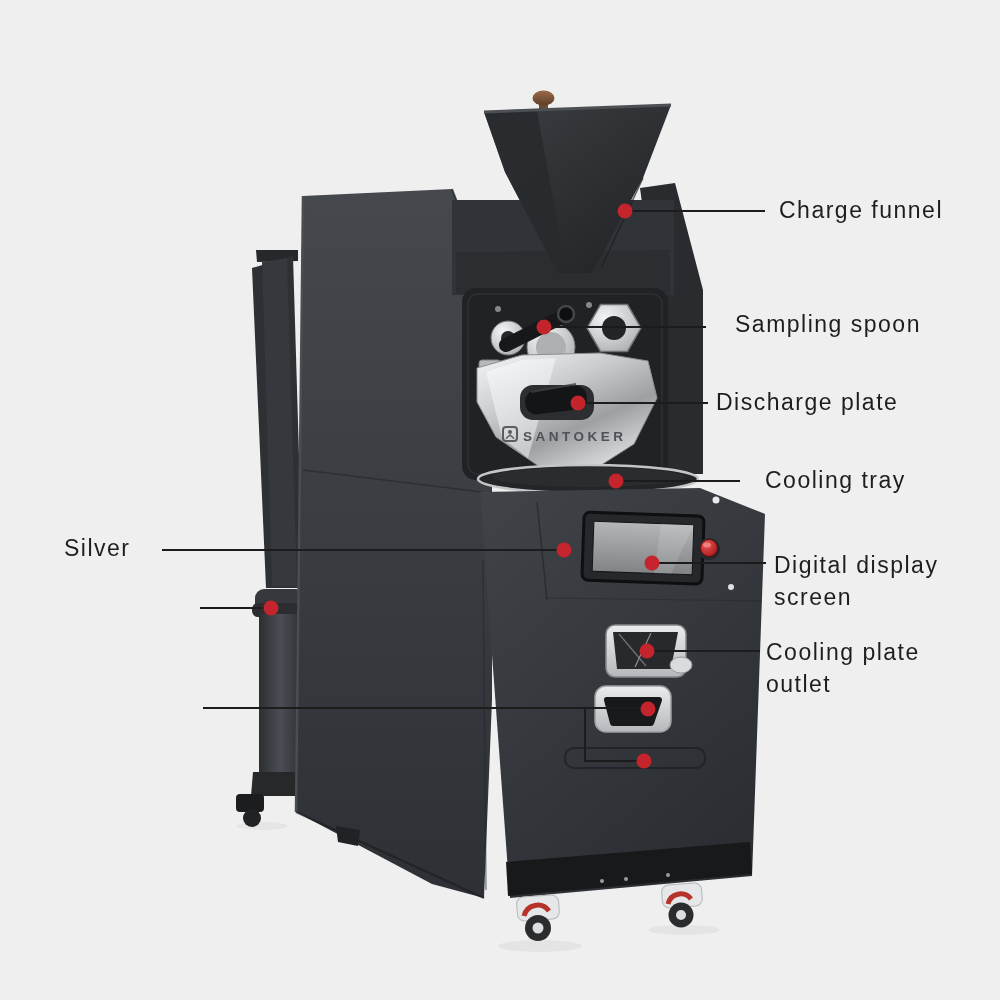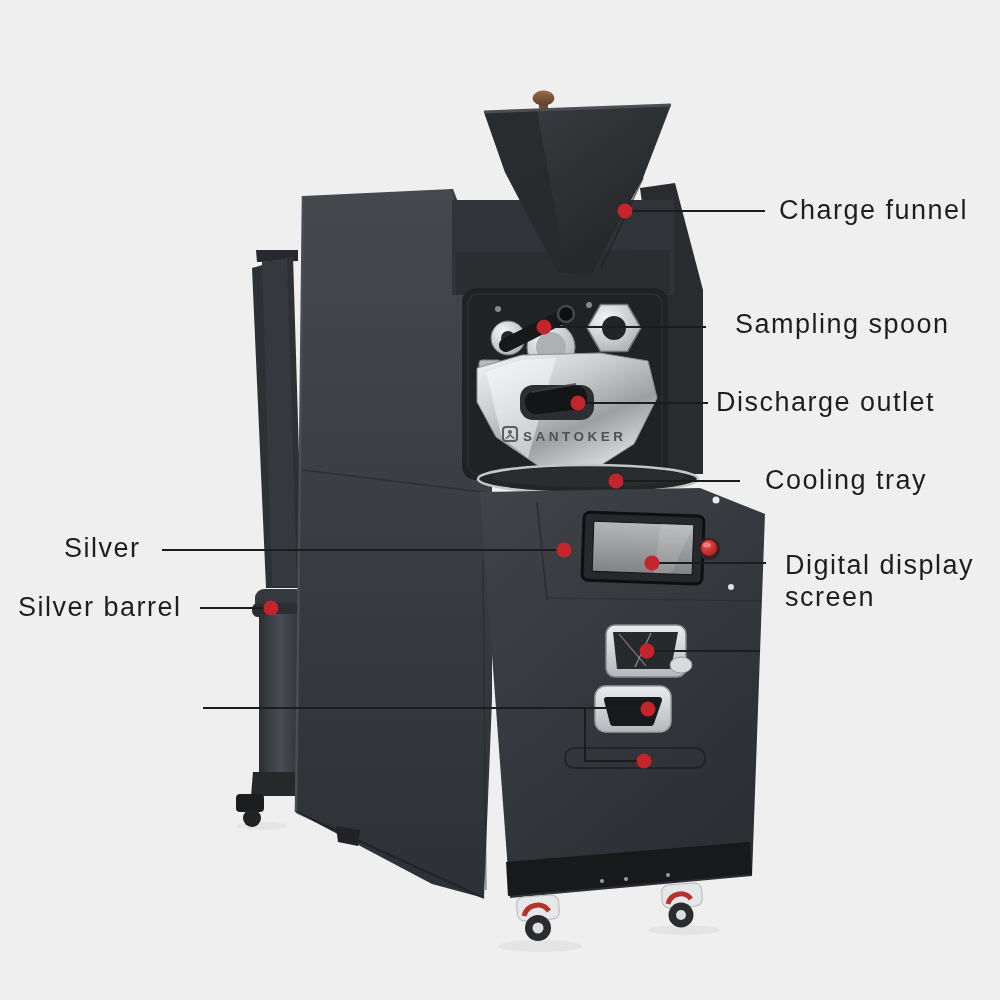--- a/index.html
+++ b/index.html
@@ -5,21 +5,21 @@
   html,body{margin:0;padding:0;background:#e9e9ea;}
   .canvas{
     position:relative;width:1000px;height:1000px;margin:0 auto;
     background:var(--bg,#efeff0);overflow:hidden;
     font-family:"Liberation Sans","DejaVu Sans",sans-serif;
   }
   .scene-svg{position:absolute;left:0;top:0;width:1000px;height:1000px;}
   .callout{
     position:absolute;
     color:var(--text,#1e1e1e);
-    font-size:27px;line-height:31px;letter-spacing:1.5px;
+    font-size:23px;line-height:31px;letter-spacing:1.5px;
     white-space:pre-line;
   }
   .callout.two{line-height:32px;}
 </style>
 </head>
 <body>
 
 <div class="canvas">
 
   <svg class="scene-svg" viewBox="0 0 1000 1000">
@@ -245,20 +245,21 @@
       <circle cx="271" cy="608" r="7.5"></circle>
       <circle cx="652" cy="563" r="7.5"></circle>
       <circle cx="647" cy="651" r="7.5"></circle>
       <circle cx="648" cy="709" r="7.5"></circle>
       <circle cx="644" cy="761" r="7.5"></circle>
     </g>
   </svg>
 
   <div class="callout" style="left:779px;top:195px;">Charge funnel</div>
   <div class="callout" style="left:735px;top:309px;">Sampling spoon</div>
-  <div class="callout" style="left:716px;top:387px;">Discharge  outlet</div>
+  <div class="callout" style="left:716px;top:387px;">Discharge  plate</div>
   <div class="callout" style="left:748px;top:465px;margin-left:17px;">Cooling tray</div>
   <div class="callout" style="left:64px;top:533px;">Silver</div>
-  <div class="callout two" style="left:774px;top:549px;margin-left:11px;">Digital display
+  <div class="callout two" style="left:774px;top:549px;">Digital display
 screen</div>
-  <div class="callout" style="left:18px;top:592px;">Silver barrel</div>
+  <div class="callout two" style="left:766px;top:636px;">Cooling plate
+outlet</div>
 
 </div>
 
 </body></html>

